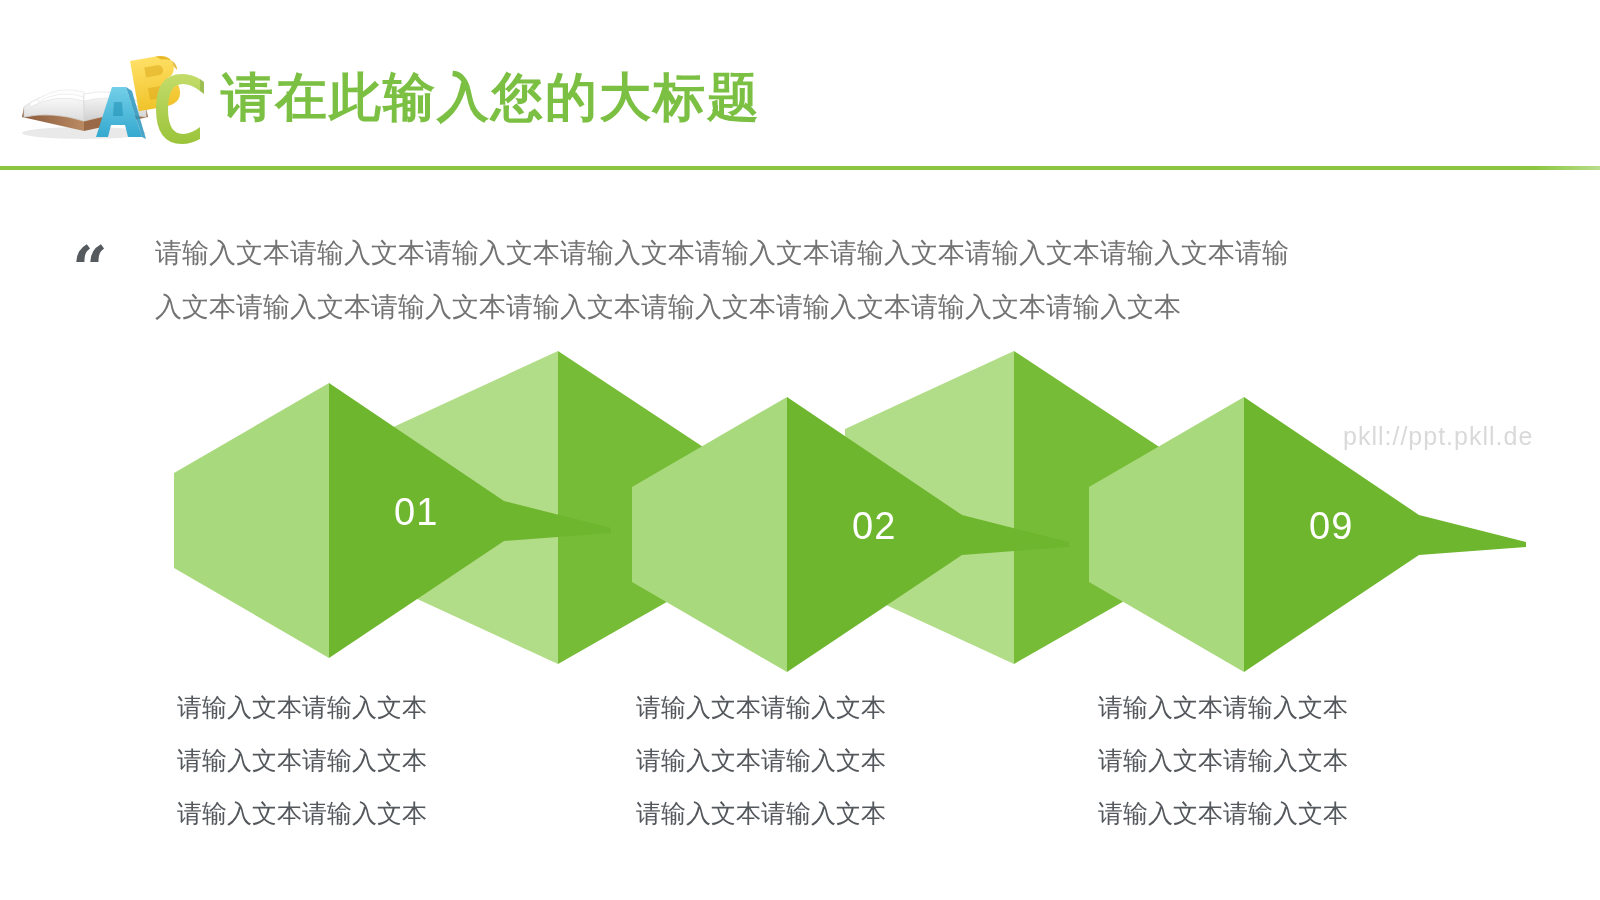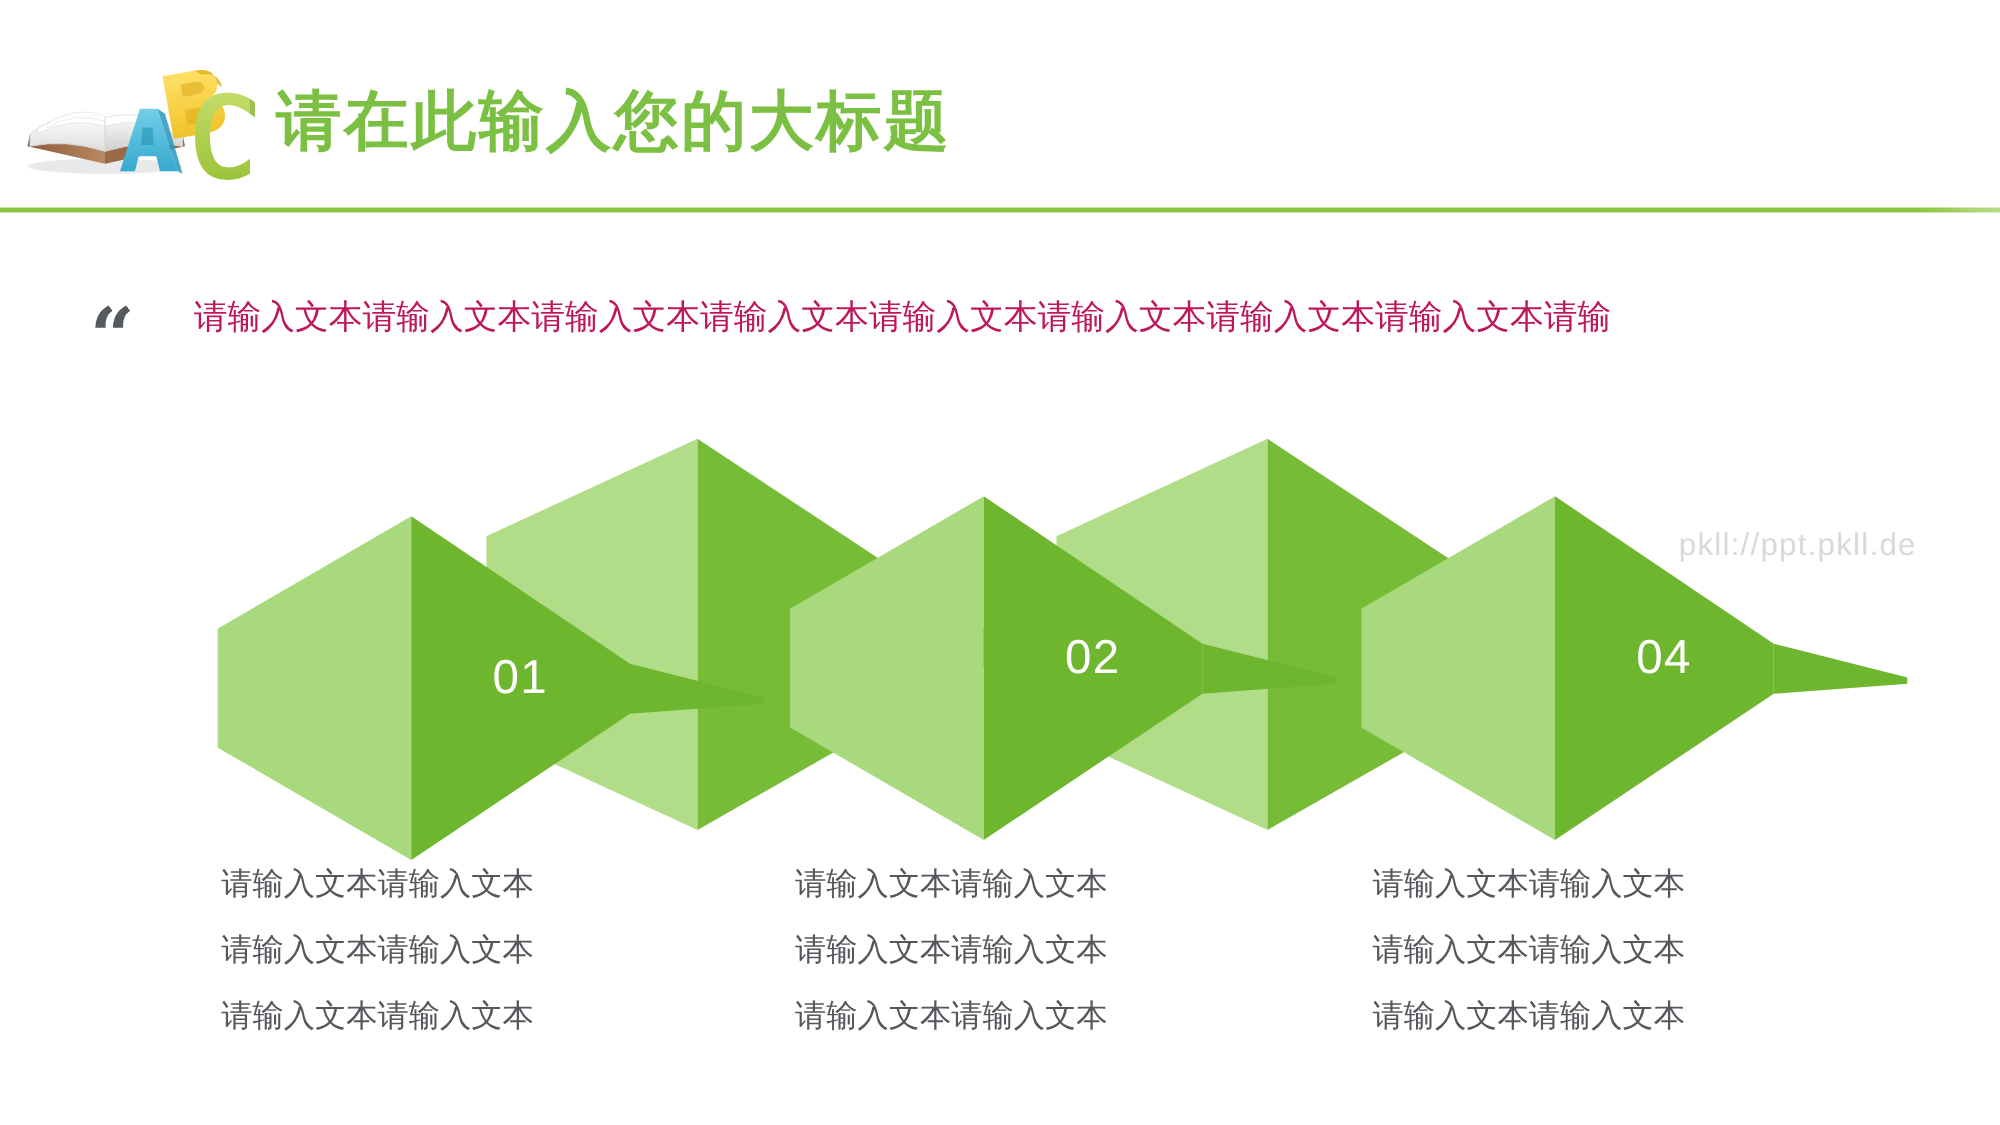--- a/index.html
+++ b/index.html
@@ -22,21 +22,21 @@
     background:linear-gradient(to right,#8cc63f 0%,#8cc63f 96%,#b8dd8c 100%);}
 
   
   .quote-mark{
     position:absolute;left:72px;top:238px;
     font-size:62px;line-height:62px;color:#555a5f;font-weight:bold;
     font-family:"DejaVu Serif","Liberation Serif",serif;
   }
   .quote-body{
     position:absolute;left:155px;top:226px;width:1245px;
-    color:#be185d;font-size:27px;line-height:54px;letter-spacing:0px;
+    color:#737373;font-size:27px;line-height:54px;letter-spacing:0px;
   }
   .quote-body div{white-space:nowrap;}
 
   
   .diagram{position:absolute;left:0;top:340px;width:1600px;height:340px;}
   .shape{position:absolute;}
   .shape svg{display:block;}
   .shape-num{
     position:absolute;color:#ffffff;font-size:38px;font-weight:300;
     letter-spacing:1px;line-height:38px;
@@ -124,39 +124,40 @@
       </svg>
     </div>
 
     <div class="page-title">请在此输入您的大标题</div>
     <div class="divider"></div>
   </div>
 
   <div class="quote-mark">“</div>
   <div class="quote-body">
     <div>请输入文本请输入文本请输入文本请输入文本请输入文本请输入文本请输入文本请输入文本请输</div>
+    <div>入文本请输入文本请输入文本请输入文本请输入文本请输入文本请输入文本请输入文本</div>
   </div>
 
   <div class="diagram">
 
     <div class="shape" style="left:389px;top:11px;">
       <svg width="402" height="313" viewBox="0 0 402 313">
         <polygon points="169,0 169,313 0,235 0,78" fill="#b2dd88"></polygon>
         <polygon points="169,0 402,154 402,180 169,313" fill="#76bc36"></polygon>
       </svg>
     </div>
 
     <div class="shape" style="left:845px;top:11px;">
       <svg width="402" height="313" viewBox="0 0 402 313">
         <polygon points="169,0 169,313 0,235 0,78" fill="#b2dd88"></polygon>
         <polygon points="169,0 402,154 402,180 169,313" fill="#76bc36"></polygon>
       </svg>
     </div>
 
-    <div class="shape" style="left:174px;top:73px;text-align:right;">
+    <div class="shape" style="left:174px;top:43px;text-align:right;">
       <svg width="437" height="275" viewBox="0 0 437 275">
         <polygon points="155,0 155,275 0,185 0,90" fill="#a9d97d"></polygon>
         <polygon points="155,0 330,118 330,158 155,275" fill="#6fb62f"></polygon>
         <polygon points="330,118 437,145 437,150 330,158" fill="#6fb62f"></polygon>
       </svg>
       <div class="shape-num" style="left:220px;top:110px;">01</div>
     </div>
 
     <div class="shape" style="left:632px;top:57px;text-align:center;">
       <svg width="437" height="275" viewBox="0 0 437 275">
@@ -166,21 +167,21 @@
       </svg>
       <div class="shape-num" style="left:220px;top:110px;">02</div>
     </div>
 
     <div class="shape" style="left:1089px;top:57px;">
       <svg width="437" height="275" viewBox="0 0 437 275">
         <polygon points="155,0 155,275 0,185 0,90" fill="#a9d97d"></polygon>
         <polygon points="155,0 330,118 330,158 155,275" fill="#6fb62f"></polygon>
         <polygon points="330,118 437,145 437,150 330,158" fill="#6fb62f"></polygon>
       </svg>
-      <div class="shape-num" style="left:220px;top:110px;">04</div>
+      <div class="shape-num" style="left:220px;top:110px;">09</div>
     </div>
   </div>
 
   <div class="watermark">pkll://ppt.pkll.de</div>
 
   <div class="captions">
 
     <div class="caption-col" style="left:177px;">
       <div class="line">请输入文本请输入文本</div>
       <div class="line">请输入文本请输入文本</div>

